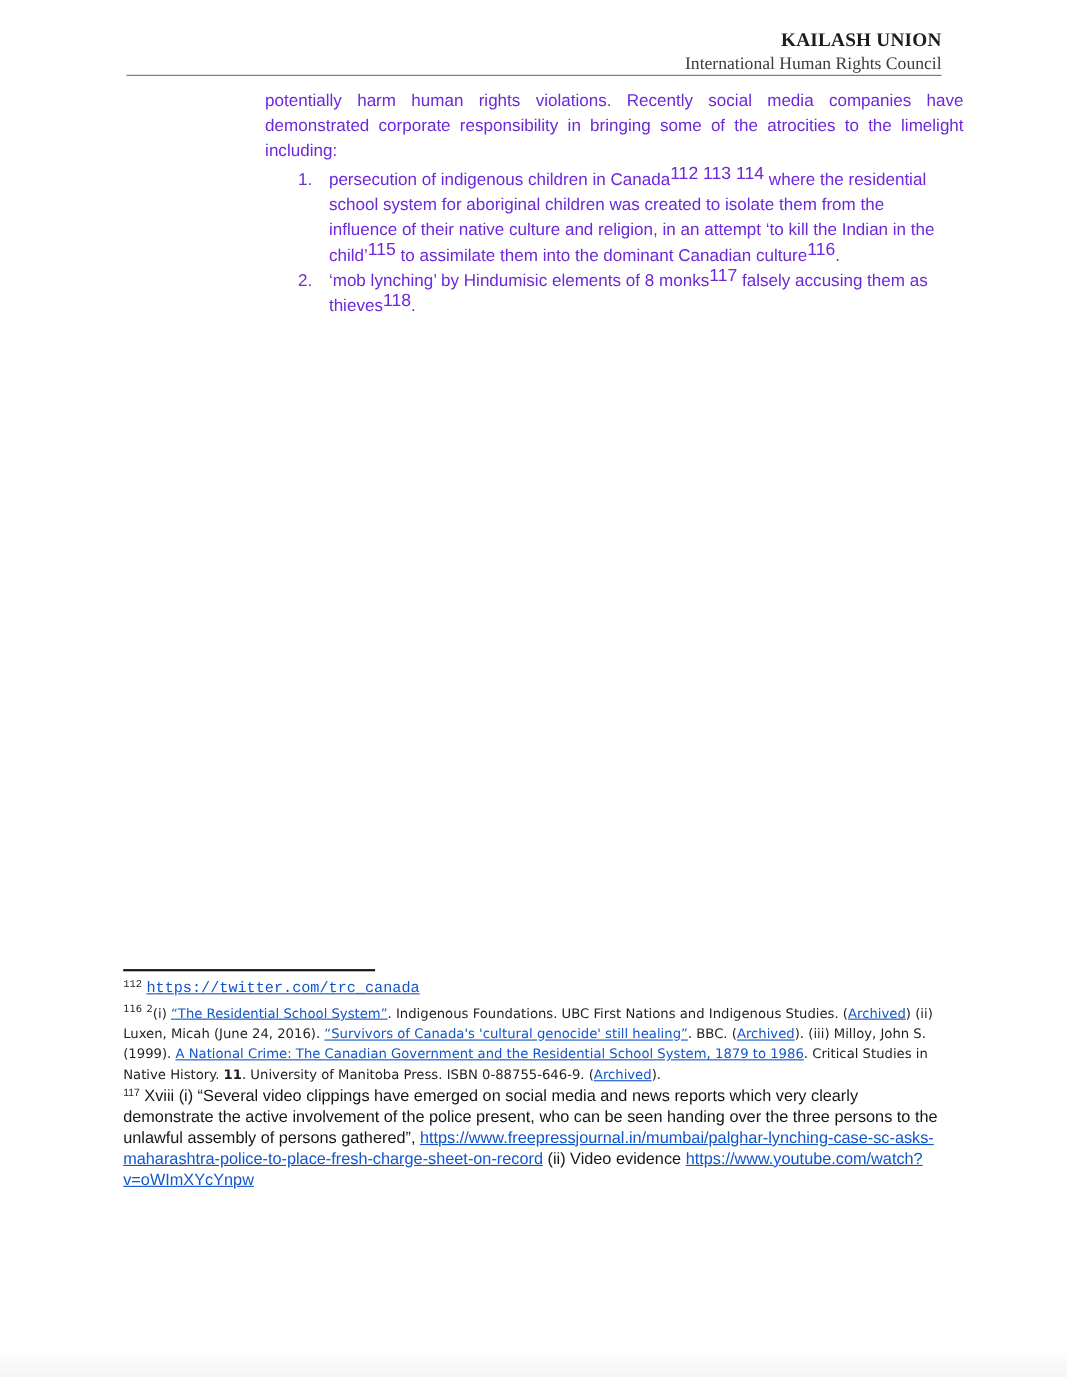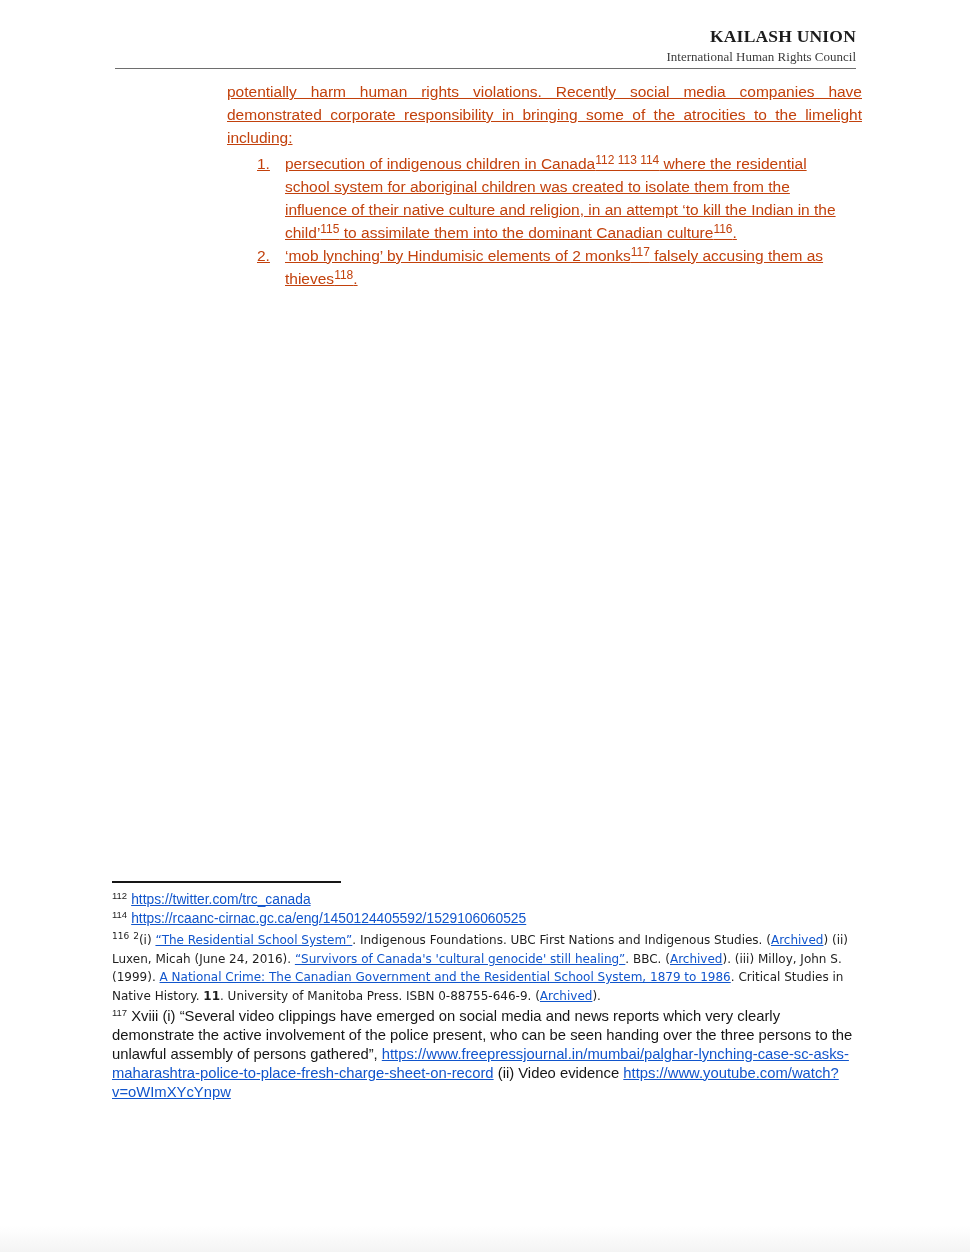--- a/index.html
+++ b/index.html
@@ -11,44 +11,44 @@
   }
   .page{position:absolute;inset:0;background:#fff;}
   .page::after{
     content:"";position:absolute;left:0;right:0;bottom:0;height:26px;
     background:linear-gradient(#ffffff,#f4f4f4);pointer-events:none;
   }
 
   
   .header{position:absolute;top:26px;right:114px;text-align:right;line-height:1.25;font-family:Liberation Serif, serif;}
   .header-title{font-size:17.5px;font-weight:bold;color:#1c1c1c;letter-spacing:.2px;}
-  .header-subtitle{font-size:13px;color:#3c3c3c;margin-top:1px;text-align:right;}
+  .header-subtitle{font-size:16px;color:#3c3c3c;margin-top:1px;text-align:right;}
   .header-rule{
     position:absolute;top:68px;left:115px;width:741px;height:0;
     border-top:1.4px solid #6e6e6e;
   }
 
   
-  .content{position:absolute;top:80px;left:227px;width:635px;
-    font-size:15.5px;line-height:23px;color:#c2410c;text-decoration:underline;}
+  .content{position:absolute;top:80px;left:241px;width:635px;
+    font-size:15.5px;line-height:23px;color:#6d28d9;}
   .paragraph{text-align:justify;}
   .num-list{margin:3px 0 0 0;padding:0;list-style:none;}
   .num-item{display:flex;align-items:flex-start;}
   .num-label{width:28px;flex:0 0 28px;margin-left:30px;}
   .num-text{flex:1;padding-right:18px;}
-  sup,.seg-sup{font-size:12px;line-height:0;vertical-align:baseline;position:relative;top:-5px;}
+  sup,.seg-sup{font-size:16px;line-height:0;vertical-align:baseline;position:relative;top:-5px;}
 
   
   .fn-rule{
     position:absolute;top:881px;left:112px;width:229px;height:0;
     border-top:2px solid #161616;
   }
   .footnotes{position:absolute;top:890px;left:112px;width:750px;}
   .fn{overflow-wrap:anywhere;}
-  .fn-a{font-family:Liberation Sans, sans-serif;font-size:13.8px;line-height:19px;}
+  .fn-a{font-family:Liberation Mono, monospace;font-size:13.8px;line-height:19px;}
   .fn-alt{font-family:"DejaVu Sans",sans-serif;font-size:12px;line-height:18.6px;color:#1e1e1e;}
   .fn-alt .seg-sup,.fn-alt .fn-marker{font-size:9px;}
   .fn-lg{font-family:"Liberation Sans",sans-serif;font-size:14.8px;line-height:18.8px;}
   .fn-marker{font-size:9.5px;line-height:0;vertical-align:baseline;position:relative;top:-5px;margin-right:4px;color:#1e1e1e;}
   .seg-link{color:var(--link,#1155cc);text-decoration:underline;cursor:pointer;overflow-wrap:anywhere;}
   .seg-t{color:inherit;}
   b.seg-b{font-weight:bold;}
 </style>
 </head>
 <body>
@@ -63,33 +63,30 @@
 
   <div class="content">
     <div class="paragraph">potentially harm human rights violations. Recently social media companies have demonstrated corporate responsibility in bringing some of the atrocities to the limelight including:</div>
     <div class="num-list">
       <div class="num-item">
         <span class="num-label">1.</span>
         <span class="num-text"><span class="seg-t">persecution of indigenous children in Canada</span><sup class="seg-sup">112 113 114</sup><span class="seg-t"> where the residential school system for aboriginal children was created to isolate them from the influence of their native culture and religion, in an attempt ‘to kill the Indian in the child’</span><sup class="seg-sup">115</sup><span class="seg-t"> to assimilate them into the dominant Canadian culture</span><sup class="seg-sup">116</sup><span class="seg-t">.</span></span>
       </div>
       <div class="num-item">
         <span class="num-label">2.</span>
-        <span class="num-text"><span class="seg-t">‘mob lynching’ by Hindumisic elements of 2 monks</span><sup class="seg-sup">117</sup><span class="seg-t"> falsely accusing them as thieves</span><sup class="seg-sup">118</sup><span class="seg-t">.</span></span>
+        <span class="num-text"><span class="seg-t">‘mob lynching’ by Hindumisic elements of 8 monks</span><sup class="seg-sup">117</sup><span class="seg-t"> falsely accusing them as thieves</span><sup class="seg-sup">118</sup><span class="seg-t">.</span></span>
       </div>
     </div>
   </div>
 
   <div class="fn-rule"></div>
 
   <div class="footnotes">
     <div class="fn fn-a">
       <sup class="fn-marker">112</sup><span><a class="seg-link">https://twitter.com/trc_canada</a></span>
-    </div>
-    <div class="fn fn-a">
-      <sup class="fn-marker">114</sup><span><a class="seg-link">https://rcaanc-cirnac.gc.ca/eng/1450124405592/1529106060525</a></span>
     </div>
     <div class="fn fn-alt" style="margin-top:3px;">
       <sup class="fn-marker">116</sup><span><sup class="seg-sup">2</sup><span class="seg-t">(i) </span><a class="seg-link">“The Residential School System”</a><span class="seg-t">. Indigenous Foundations. UBC First Nations and Indigenous Studies. (</span><a class="seg-link">Archived</a><span class="seg-t">) (ii) Luxen, Micah (June 24, 2016). </span><a class="seg-link">“Survivors of Canada's 'cultural genocide' still healing”</a><span class="seg-t">. BBC. (</span><a class="seg-link">Archived</a><span class="seg-t">). (iii) Milloy, John S. (1999). </span><a class="seg-link">A National Crime: The Canadian Government and the Residential School System, 1879 to 1986</a><span class="seg-t">. Critical Studies in Native History. </span><b class="seg-b">11</b><span class="seg-t">. University of Manitoba Press. ISBN 0-88755-646-9. (</span><a class="seg-link">Archived</a><span class="seg-t">).</span></span>
     </div>
     <div class="fn fn-lg" style="margin-top:2px;">
       <sup class="fn-marker">117</sup><span><span class="seg-t">Xviii (i) “Several video clippings have emerged on social media and news reports which very clearly demonstrate the active involvement of the police present, who can be seen handing over the three persons to the unlawful assembly of persons gathered”, </span><a class="seg-link">https://www.freepressjournal.in/mumbai/palghar-lynching-case-sc-asks-maharashtra-police-to-place-fresh-charge-sheet-on-record</a><span class="seg-t"> (ii) Video evidence </span><a class="seg-link">https://www.youtube.com/watch?v=oWImXYcYnpw</a></span>
     </div>
   </div>
 
 </div>

